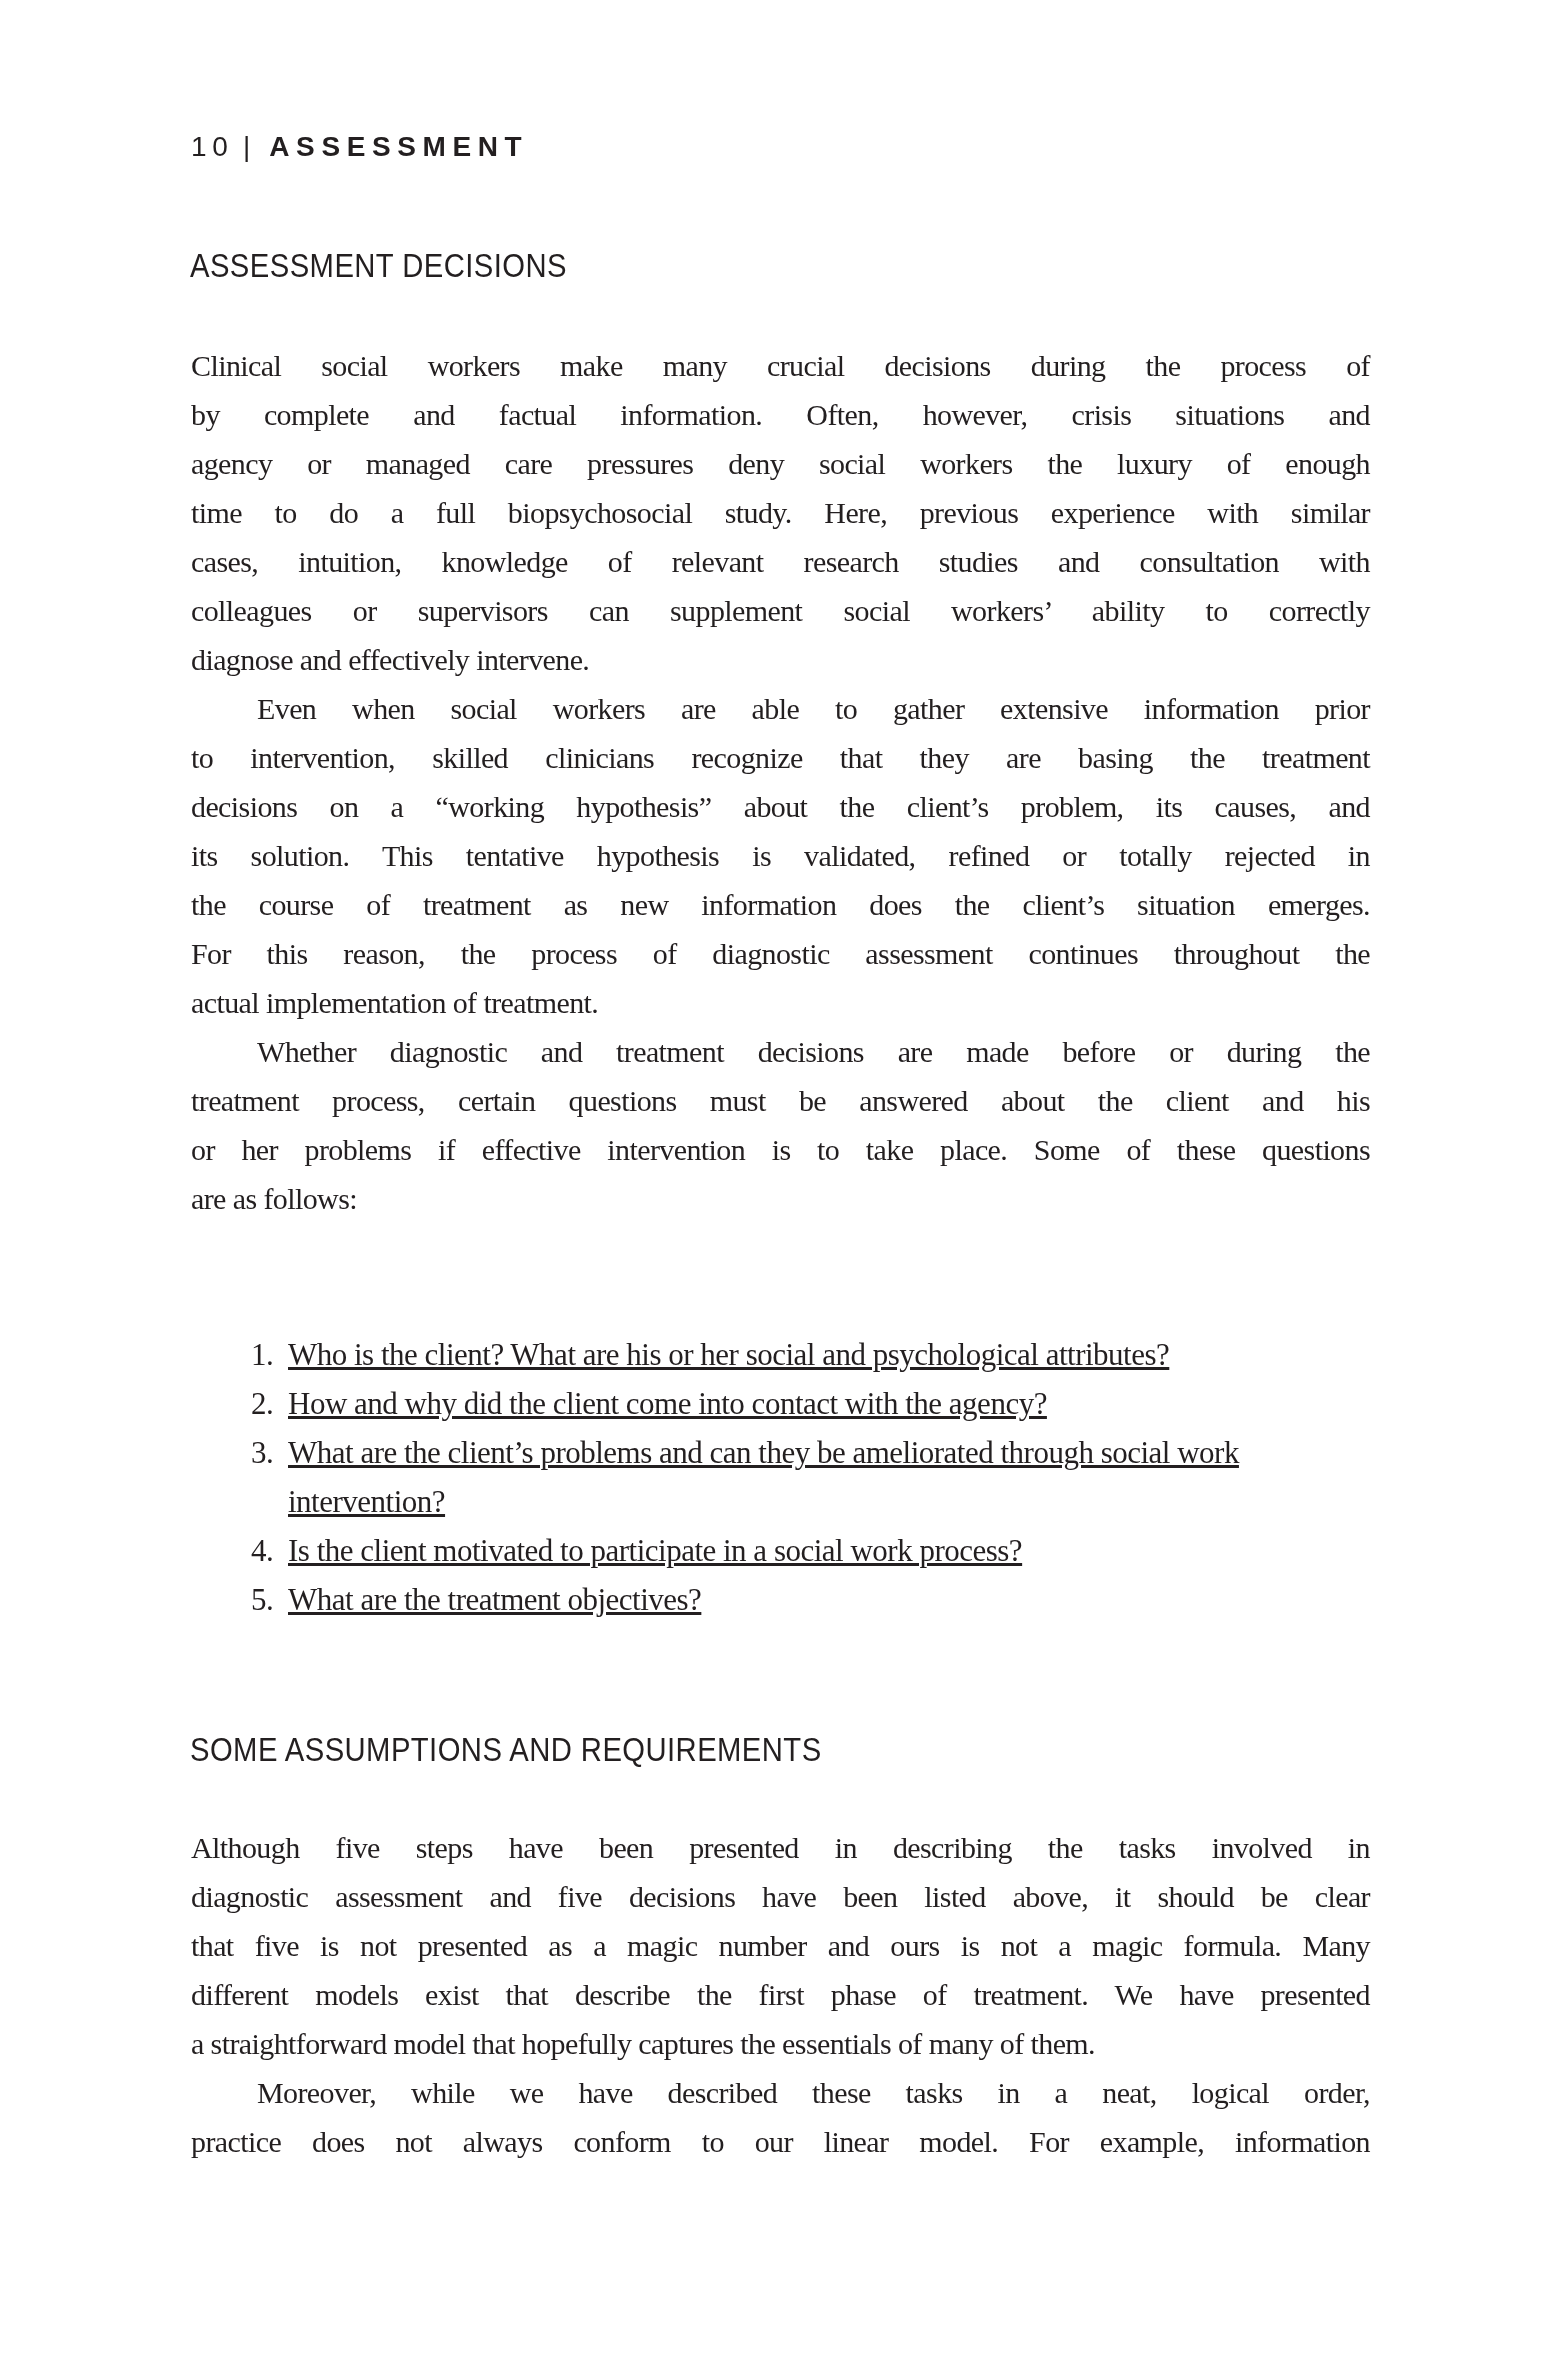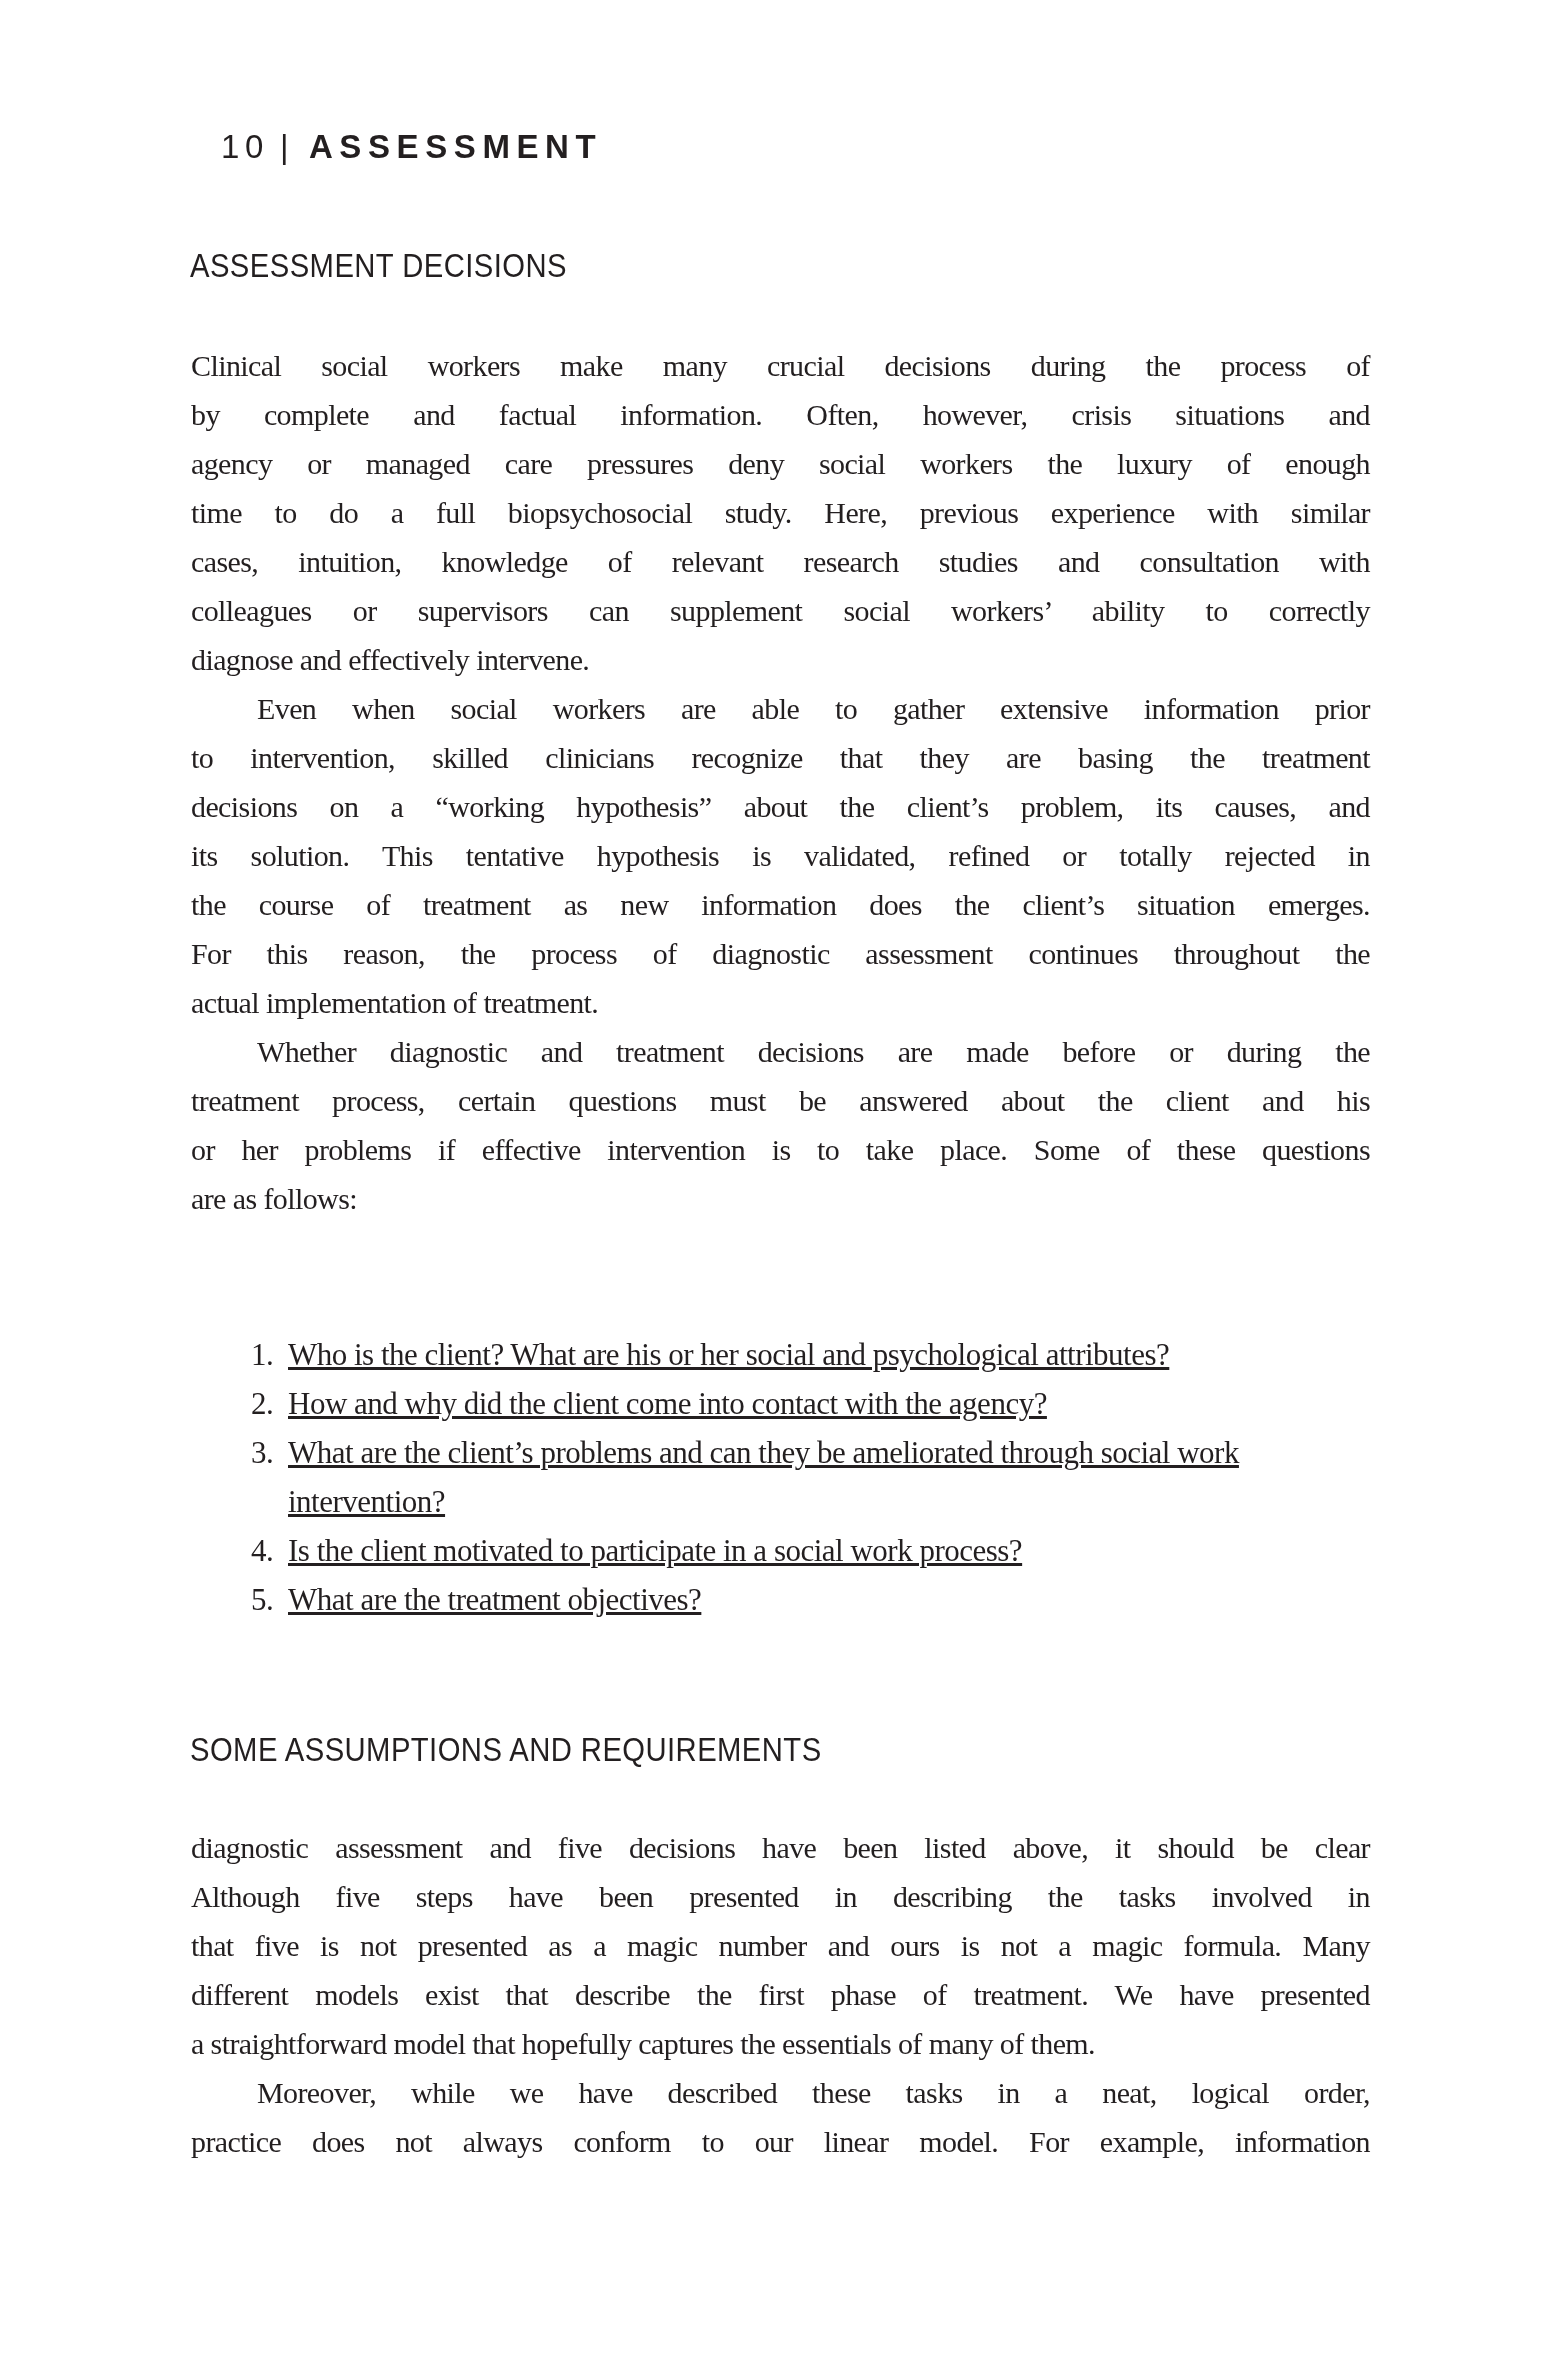--- a/index.html
+++ b/index.html
@@ -1,22 +1,21 @@
 <!DOCTYPE html>
 <html style="font-size:15px"><head>
 <meta charset="utf-8">
 <style>
   html, body { margin: 0; padding: 0; background: #ffffff; }
   body { width: 1561px; height: 2357px; position: relative; overflow: hidden; color: #231f20; }
   .page { position: absolute; left: 0; top: 0; width: 1561px; height: 2357px; }
   .running-head {
     position: absolute; left: 191px; top: 131px; height: 32px;
-    font-family: "Liberation Sans", sans-serif; font-size: 33px; line-height: 32px;
+    font-family: "Liberation Sans", sans-serif; font-size: 28px; line-height: 32px;
     white-space: nowrap;
-    margin-left: 30px;
   }
   .running-head .pno { letter-spacing: 5.6px; font-weight: normal; }
   .running-head .sep { letter-spacing: 0; margin: 0 11.2px 0 1.9px; font-weight: normal; }
   .running-head .title { font-weight: bold; letter-spacing: 6.6px; }
   .section-heading {
     position: absolute; left: 190px;
     font-family: "Liberation Sans", sans-serif; font-weight: normal;
     font-size: 34px; line-height: 37px; letter-spacing: 0.5px;
     transform: scaleX(0.86); transform-origin: left center; white-space: nowrap;
   }
@@ -94,22 +93,22 @@
     </div>
     <div class="list-row">
       <span class="list-num">5.</span>
       <span class="list-text">What are the treatment objectives?</span>
     </div>
   </div>
 
   <h2 class="section-heading" style="top:1731px; margin:0;">SOME ASSUMPTIONS AND REQUIREMENTS</h2>
 
   <div class="block" style="top:1823px;">
+    <span class="line">Although five steps have been presented in describing the tasks involved in</span>
     <span class="line">diagnostic assessment and five decisions have been listed above, it should be clear</span>
-    <span class="line">Although five steps have been presented in describing the tasks involved in</span>
     <span class="line">that five is not presented as a magic number and ours is not a magic formula. Many</span>
     <span class="line">different models exist that describe the first phase of treatment. We have presented</span>
     <span class="line last">a straightforward model that hopefully captures the essentials of many of them.</span>
     <span class="line indent">Moreover, while we have described these tasks in a neat, logical order,</span>
     <span class="line">practice does not always conform to our linear model. For example, information</span>
   </div>
 
 </div>
 
 

